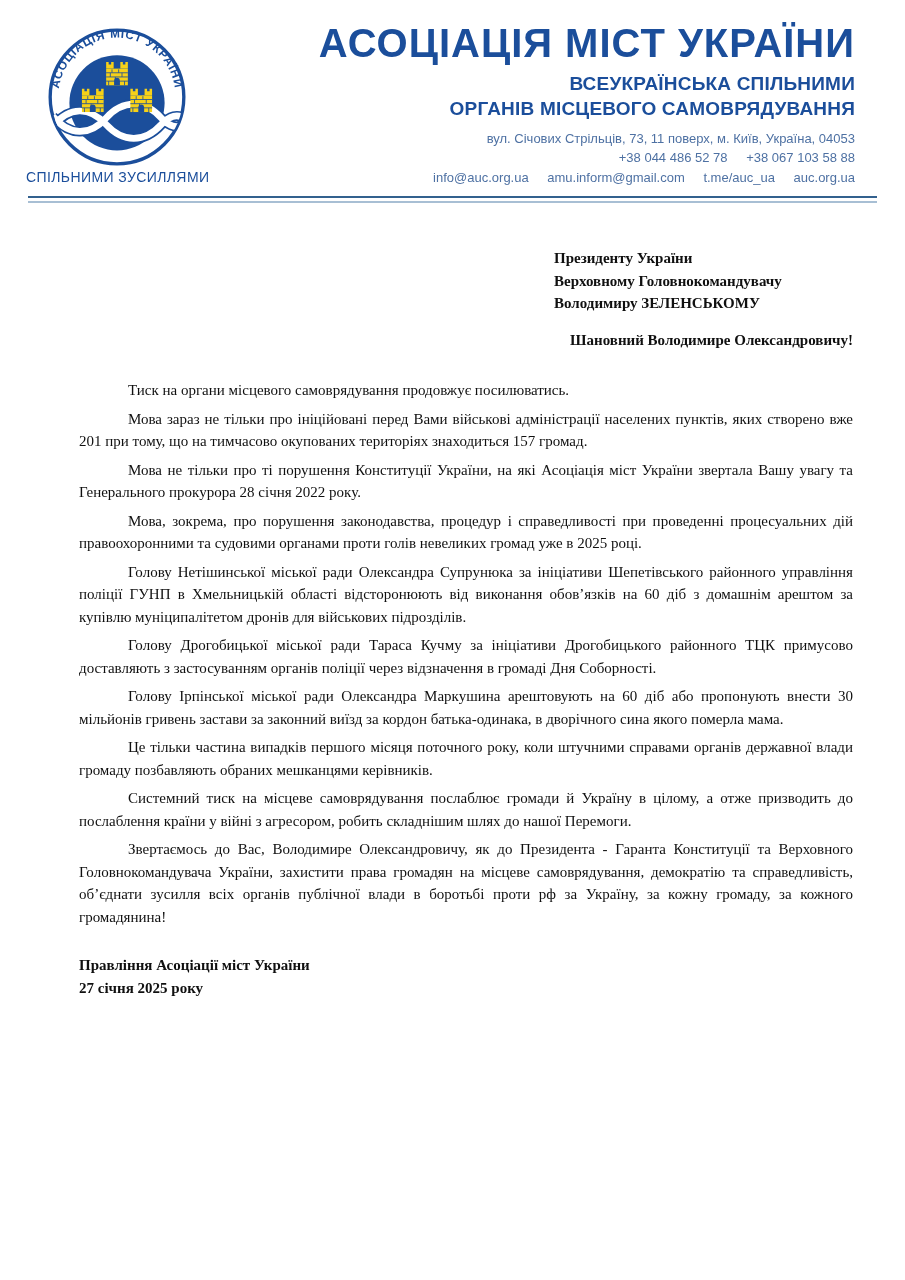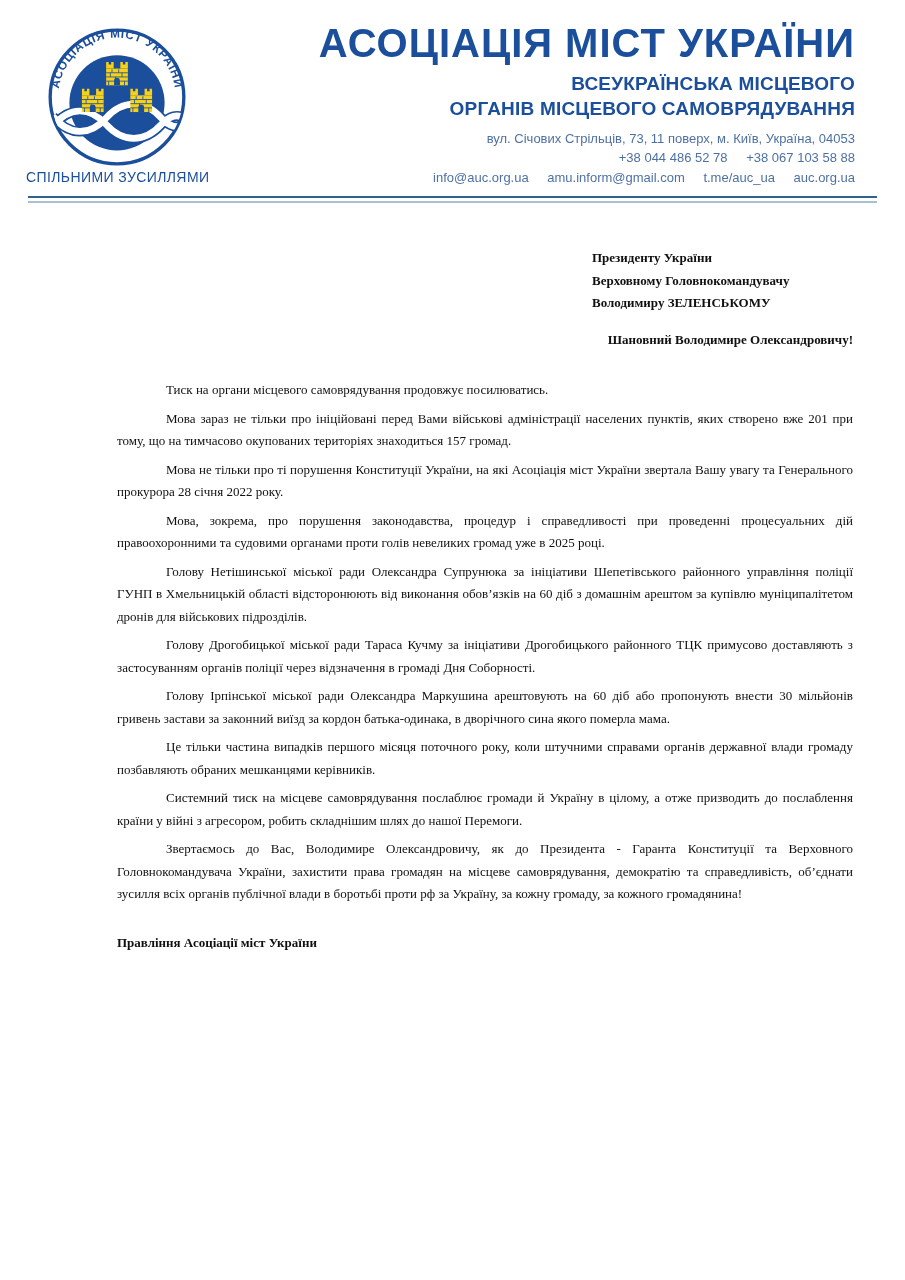--- a/index.html
+++ b/index.html
@@ -34,22 +34,22 @@
   .org-sub{
     margin-top:6px;color:var(--blue);font-weight:bold;font-size:19px;
     line-height:1.33;letter-spacing:.2px;
   }
   .contacts{margin-top:7px;color:var(--light-blue);font-size:13px;line-height:1.5;}
   .contact-row span + span{margin-left:15px;text-align:right;}
   .divider-dark{margin:6px 28px 0;border-top:2.5px solid #33618e;}
   .divider-light{margin:3px 28px 0;border-top:2px solid #a8bfd4;}
   
   .letter{
-    padding:0 52px 0 117px;
-    font-size:13px;line-height:22.5px;
+    padding:0 52px 0 79px;
+    font-size:15px;line-height:22.5px;
   }
   .recipient{margin:44px 0 0 475px;font-weight:bold;}
   .salutation{margin-top:14px;text-align:right;font-weight:bold;}
   p.body{ text-align:justify;text-indent:49px;margin:6px 0 0 0;}
   p.body.p-first{margin-top:28px;}
   .signature{margin-top:26px;padding-right:13px;text-align:left;font-weight:bold;}
   .signature div{margin:0;}
 </style>
 </head>
 <body>
@@ -93,21 +93,21 @@
           <textPath href="#arcPath" startOffset="50%" text-anchor="middle">АСОЦІАЦІЯ МІСТ УКРАЇНИ</textPath>
         </text>
       </svg>
     </div>
 
     <div class="logo-motto">СПІЛЬНИМИ ЗУСИЛЛЯМИ</div>
 
     <div class="head-right">
       <div class="org-title">АСОЦІАЦІЯ МІСТ УКРАЇНИ</div>
       <div class="org-sub">
-        <div>ВСЕУКРАЇНСЬКА МІСЦЕВОГО</div>
+        <div>ВСЕУКРАЇНСЬКА СПІЛЬНИМИ</div>
         <div>ОРГАНІВ МІСЦЕВОГО САМОВРЯДУВАННЯ</div>
       </div>
       <div class="contacts">
         <div class="contact-row">вул. Січових Стрільців, 73, 11 поверх, м. Київ, Україна, 04053</div>
         <div class="contact-row">
           <span>+38 044 486 52 78</span>
           <span>+38 067 103 58 88</span>
         </div>
         <div class="contact-row">
           <span>info@auc.org.ua</span>
@@ -138,16 +138,17 @@
     <p class="body">Мова, зокрема, про порушення законодавства, процедур і справедливості при проведенні процесуальних дій правоохоронними та судовими органами проти голів невеликих громад уже в 2025 році.</p>
     <p class="body">Голову Нетішинської міської ради Олександра Супрунюка за ініціативи Шепетівського районного управління поліції ГУНП в Хмельницькій області відсторонюють від виконання обов’язків на 60 діб з домашнім арештом за купівлю муніципалітетом дронів для військових підрозділів.</p>
     <p class="body">Голову Дрогобицької міської ради Тараса Кучму за ініціативи Дрогобицького районного ТЦК примусово доставляють з застосуванням органів поліції через відзначення в громаді Дня Соборності.</p>
     <p class="body">Голову Ірпінської міської ради Олександра Маркушина арештовують на 60 діб або пропонують внести 30 мільйонів гривень застави за законний виїзд за кордон батька-одинака, в дворічного сина якого померла мама.</p>
     <p class="body">Це тільки частина випадків першого місяця поточного року, коли штучними справами органів державної влади громаду позбавляють обраних мешканцями керівників.</p>
     <p class="body">Системний тиск на місцеве самоврядування послаблює громади й Україну в цілому, а отже призводить до послаблення країни у війні з агресором, робить складнішим шлях до нашої Перемоги.</p>
     <p class="body">Звертаємось до Вас, Володимире Олександровичу, як до Президента - Гаранта Конституції та Верховного Головнокомандувача України, захистити права громадян на місцеве самоврядування, демократію та справедливість, об’єднати зусилля всіх органів публічної влади в боротьбі проти рф за Україну, за кожну громаду, за кожного громадянина!</p>
 
     <div class="signature">
       <div>Правління Асоціації міст України</div>
+      <div>27 січня 2025 року</div>
     </div>
 
   </div>
 </div>
 
 </body></html>

